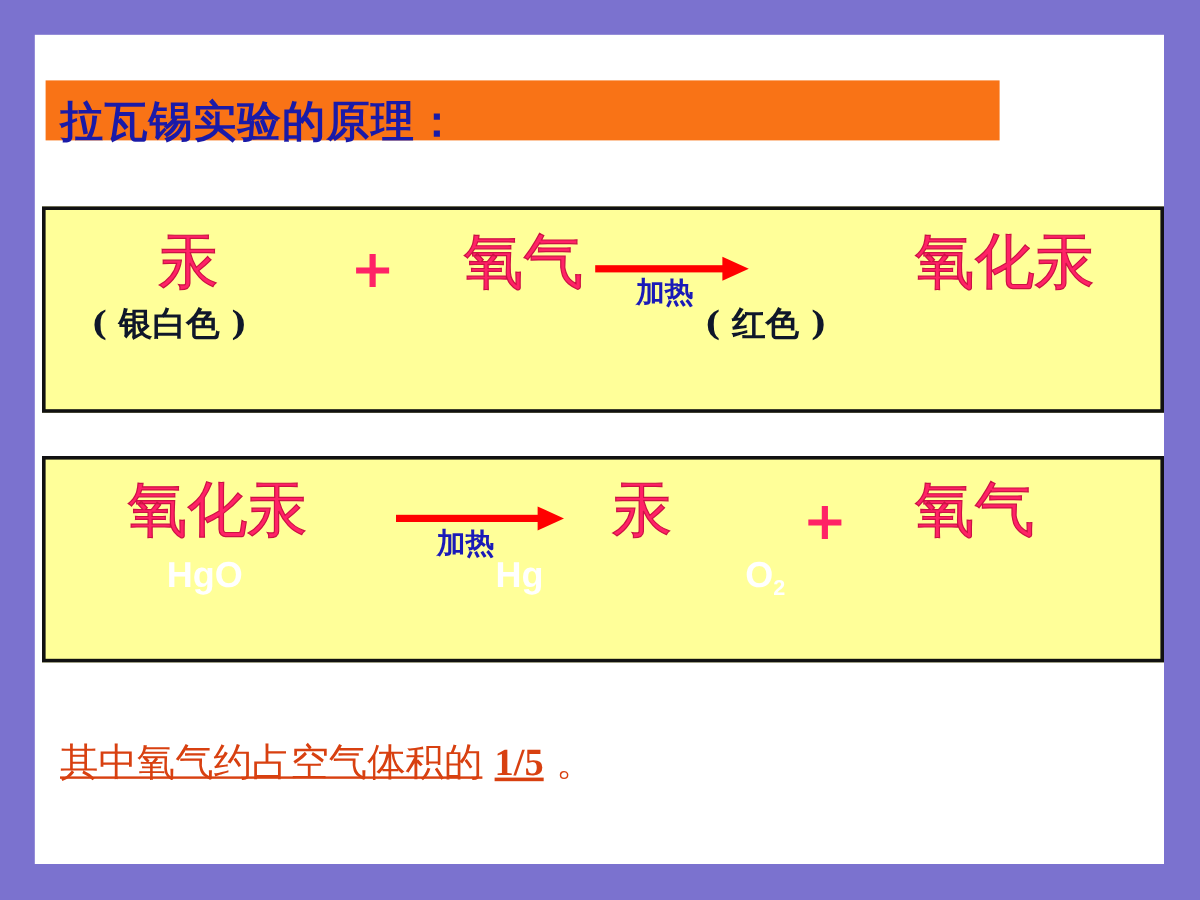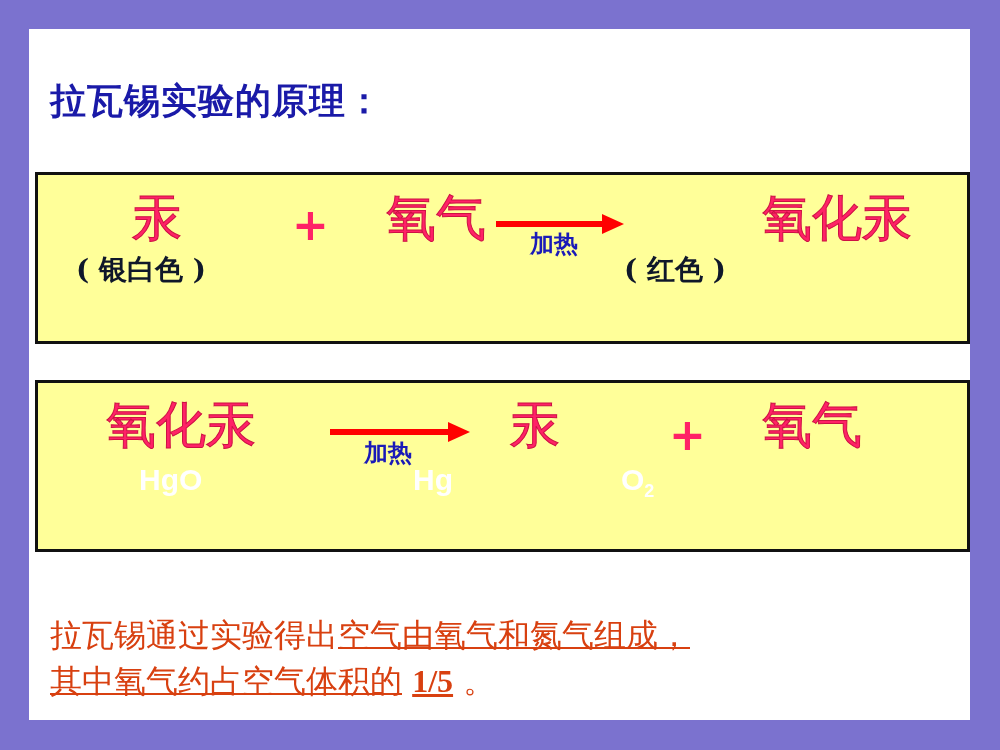--- a/index.html
+++ b/index.html
@@ -8,22 +8,22 @@
     background: #7b72cf;
     position: relative;
     overflow: hidden;
     font-family: "DejaVu Sans", sans-serif;
   }
   .panel {
     position: absolute; left: 29px; top: 29px; width: 941px; height: 691px;
     background: #ffffff;
   }
   .title-bar {
-    position: absolute; left: 38px; top: 67px; width: 795px; height: 78px;
-    background: #ffffff;
+    position: absolute; left: 38px; top: 67px; width: 795px; height: 50px;
+    background: #f97316;
   }
   .title-text {
     position: absolute; left: 12px; top: 10px;
     font-size: 36px; font-weight: bold; color: #1a1aa8;
     letter-spacing: 1px; white-space: nowrap;
     font-family: "DejaVu Serif", serif;
   }
   .box {
     position: absolute; background: #ffff99;
     border: 3px solid #111; box-sizing: border-box;
@@ -88,37 +88,34 @@
 <span class="big" style="left:132px; top:193px;">汞</span>
 <span class="note" style="left:76px; top:256px;">( 银白色 )</span>
 <span class="plus" style="left:292px; top:203px;">+</span>
 <span class="big" style="left:386px; top:193px;">氧气</span>
 <span class="heat" style="left:530px; top:188px;">加热</span>
 <div class="arrow" style="left:496px; top:214px; width:128px;">
   <div class="shaft" style="width:108px;"></div>
   <div class="head" style="left:106px;"></div>
 </div>
 <span class="big" style="left:762px; top:193px;">氧化汞</span>
-<span class="note" style="left:624px; top:256px;">( 红色 )</span>
+<span class="note" style="left:587px; top:256px;">( 红色 )</span>
 
 <div class="box box2"></div>
 <span class="big" style="left:106px; top:400px;">氧化汞</span>
 <span class="formula" style="left:139px; top:465px;">HgO</span>
 <span class="heat" style="left:364px; top:397px;">加热</span>
 <div class="arrow" style="left:330px; top:422px; width:140px;">
   <div class="shaft" style="width:120px;"></div>
   <div class="head" style="left:118px;"></div>
 </div>
 <span class="big" style="left:510px; top:400px;">汞</span>
 <span class="formula" style="left:413px; top:465px;">Hg</span>
 <span class="plus" style="left:669px; top:413px;">+</span>
 <span class="big" style="left:762px; top:400px;">氧气</span>
 <span class="formula" style="left:621px; top:465px;"><span>O</span><sub>2</sub></span>
 
 <div class="conclusion">
   <div>
-    <span>拉瓦锡通过实验得出</span><span class="u">空气由氧气和氮气组成，</span>
-  </div>
-  <div>
     <span class="u">其中氧气约占空气体积的</span>
     <span class="frac">1/5</span><span> 。</span>
   </div>
 </div>
 
 </body></html>

